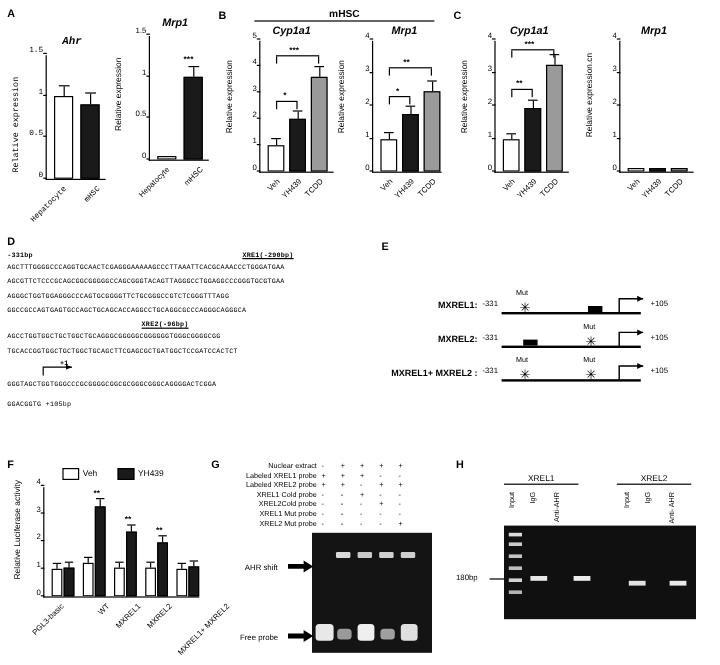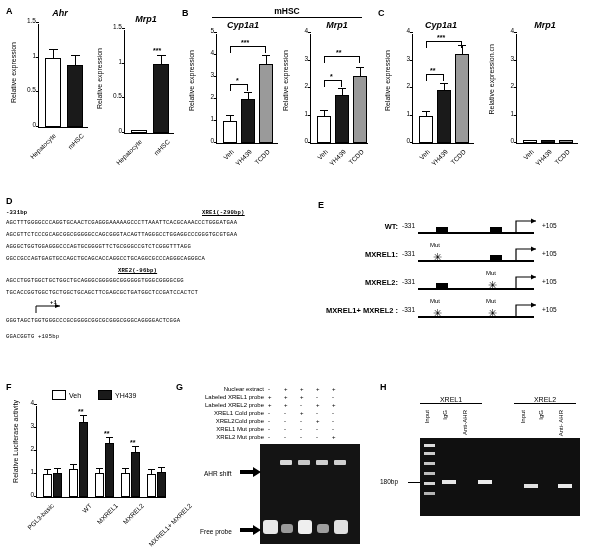--- a/index.html
+++ b/index.html
@@ -32,21 +32,21 @@
   .rot{font-size:6px;writing-mode:vertical-rl;transform:rotate(180deg);white-space:nowrap;}
   .diagline{position:absolute;background:#000;}
   .mutstar{position:absolute;font-size:11px;line-height:11px;}
 </style>
 </head>
 <body>
 
 <div class="panel" style="left:6px;top:6px;width:172px;height:185px;">
   <div class="plabel" style="position:absolute;left:0;top:0;">A</div>
 
-  <div style="position:absolute;left:4px;top:2px;width:82px;height:170px;">
+  <div style="position:absolute;left:4px;top:24px;width:82px;height:170px;font-family:Liberation Mono, monospace;">
     <div class="title-italic" style="position:absolute;left:22px;top:0;width:56px;">Ahr</div>
     <div class="axis-title" style="position:absolute;left:0px;top:34px;">Relative expression</div>
     <div class="chartbox" style="left:28px;top:16px;width:50px;height:104px;position:absolute;">
       <div class="tick" style="bottom:0px;"></div>
         <div class="ticklab" style="bottom:-4px;top:auto;">0</div>
       <div class="tick" style="bottom:34.6px;"></div>
         <div class="ticklab" style="bottom:30.6px;top:auto;">0.5</div>
       <div class="tick" style="bottom:69.3px;"></div>
         <div class="ticklab" style="bottom:65.3px;top:auto;">1</div>
       <div class="tick" style="bottom:104px;"></div>
@@ -247,32 +247,20 @@
     <path d="M26 2 L21 0 L21 4 Z" fill="#000"></path>
   </svg>
   <div class="seq" style="position:absolute;left:0;top:120px;">GGGTAGCTGGTGGGCCCGCGGGGCGGCGCGGGCGGGCAGGGGACTCGGA</div>
   <div class="seq" style="position:absolute;left:0;top:136px;">GGACGGTG +105bp</div>
 
 </div>
 
 <div class="panel" style="left:318px;top:200px;width:276px;height:120px;">
   <div class="plabel" style="position:absolute;left:0;top:0;">E</div>
 
-  <div style="position:absolute;left:0;top:18px;width:276px;height:22px;">
-    <div style="position:absolute;right:196px;top:4px;font-size:7.5px;font-weight:bold;">WT:</div>
-    <div style="position:absolute;left:84px;top:4px;font-size:6.5px;">-331</div>
-    <div class="diagline" style="left:100px;top:14px;width:116px;height:1.5px;"></div>
-    <div style="position:absolute;left:118px;top:9px;width:12px;height:5px;background:#000;"></div>
-    <div style="position:absolute;left:172px;top:9px;width:12px;height:5px;background:#000;"></div>
-    <svg style="position:absolute;left:196px;top:0px;" width="26" height="16">
-        <path d="M2 15 L2 3 L22 3" stroke="#000" fill="none" stroke-width="1.2"></path>
-        <path d="M22 3 L17 0.5 L17 5.5 Z" fill="#000"></path>
-      </svg>
-    <div style="position:absolute;left:224px;top:4px;font-size:6.5px;">+105</div>
-  </div>
 
   <div style="position:absolute;left:0;top:42px;width:276px;height:26px;">
     <div style="position:absolute;right:196px;top:8px;font-size:7.5px;font-weight:bold;">MXREL1:</div>
     <div style="position:absolute;left:84px;top:8px;font-size:6.5px;">-331</div>
     <div style="position:absolute;left:112px;top:0px;font-size:6px;">Mut</div>
     <div class="diagline" style="left:100px;top:18px;width:116px;height:1.5px;"></div>
     <div class="mutstar" style="left:115px;top:10px;">✳</div>
     <div style="position:absolute;left:172px;top:13px;width:12px;height:5px;background:#000;"></div>
     <svg style="position:absolute;left:196px;top:4px;" width="26" height="16">
         <path d="M2 15 L2 3 L22 3" stroke="#000" fill="none" stroke-width="1.2"></path>

